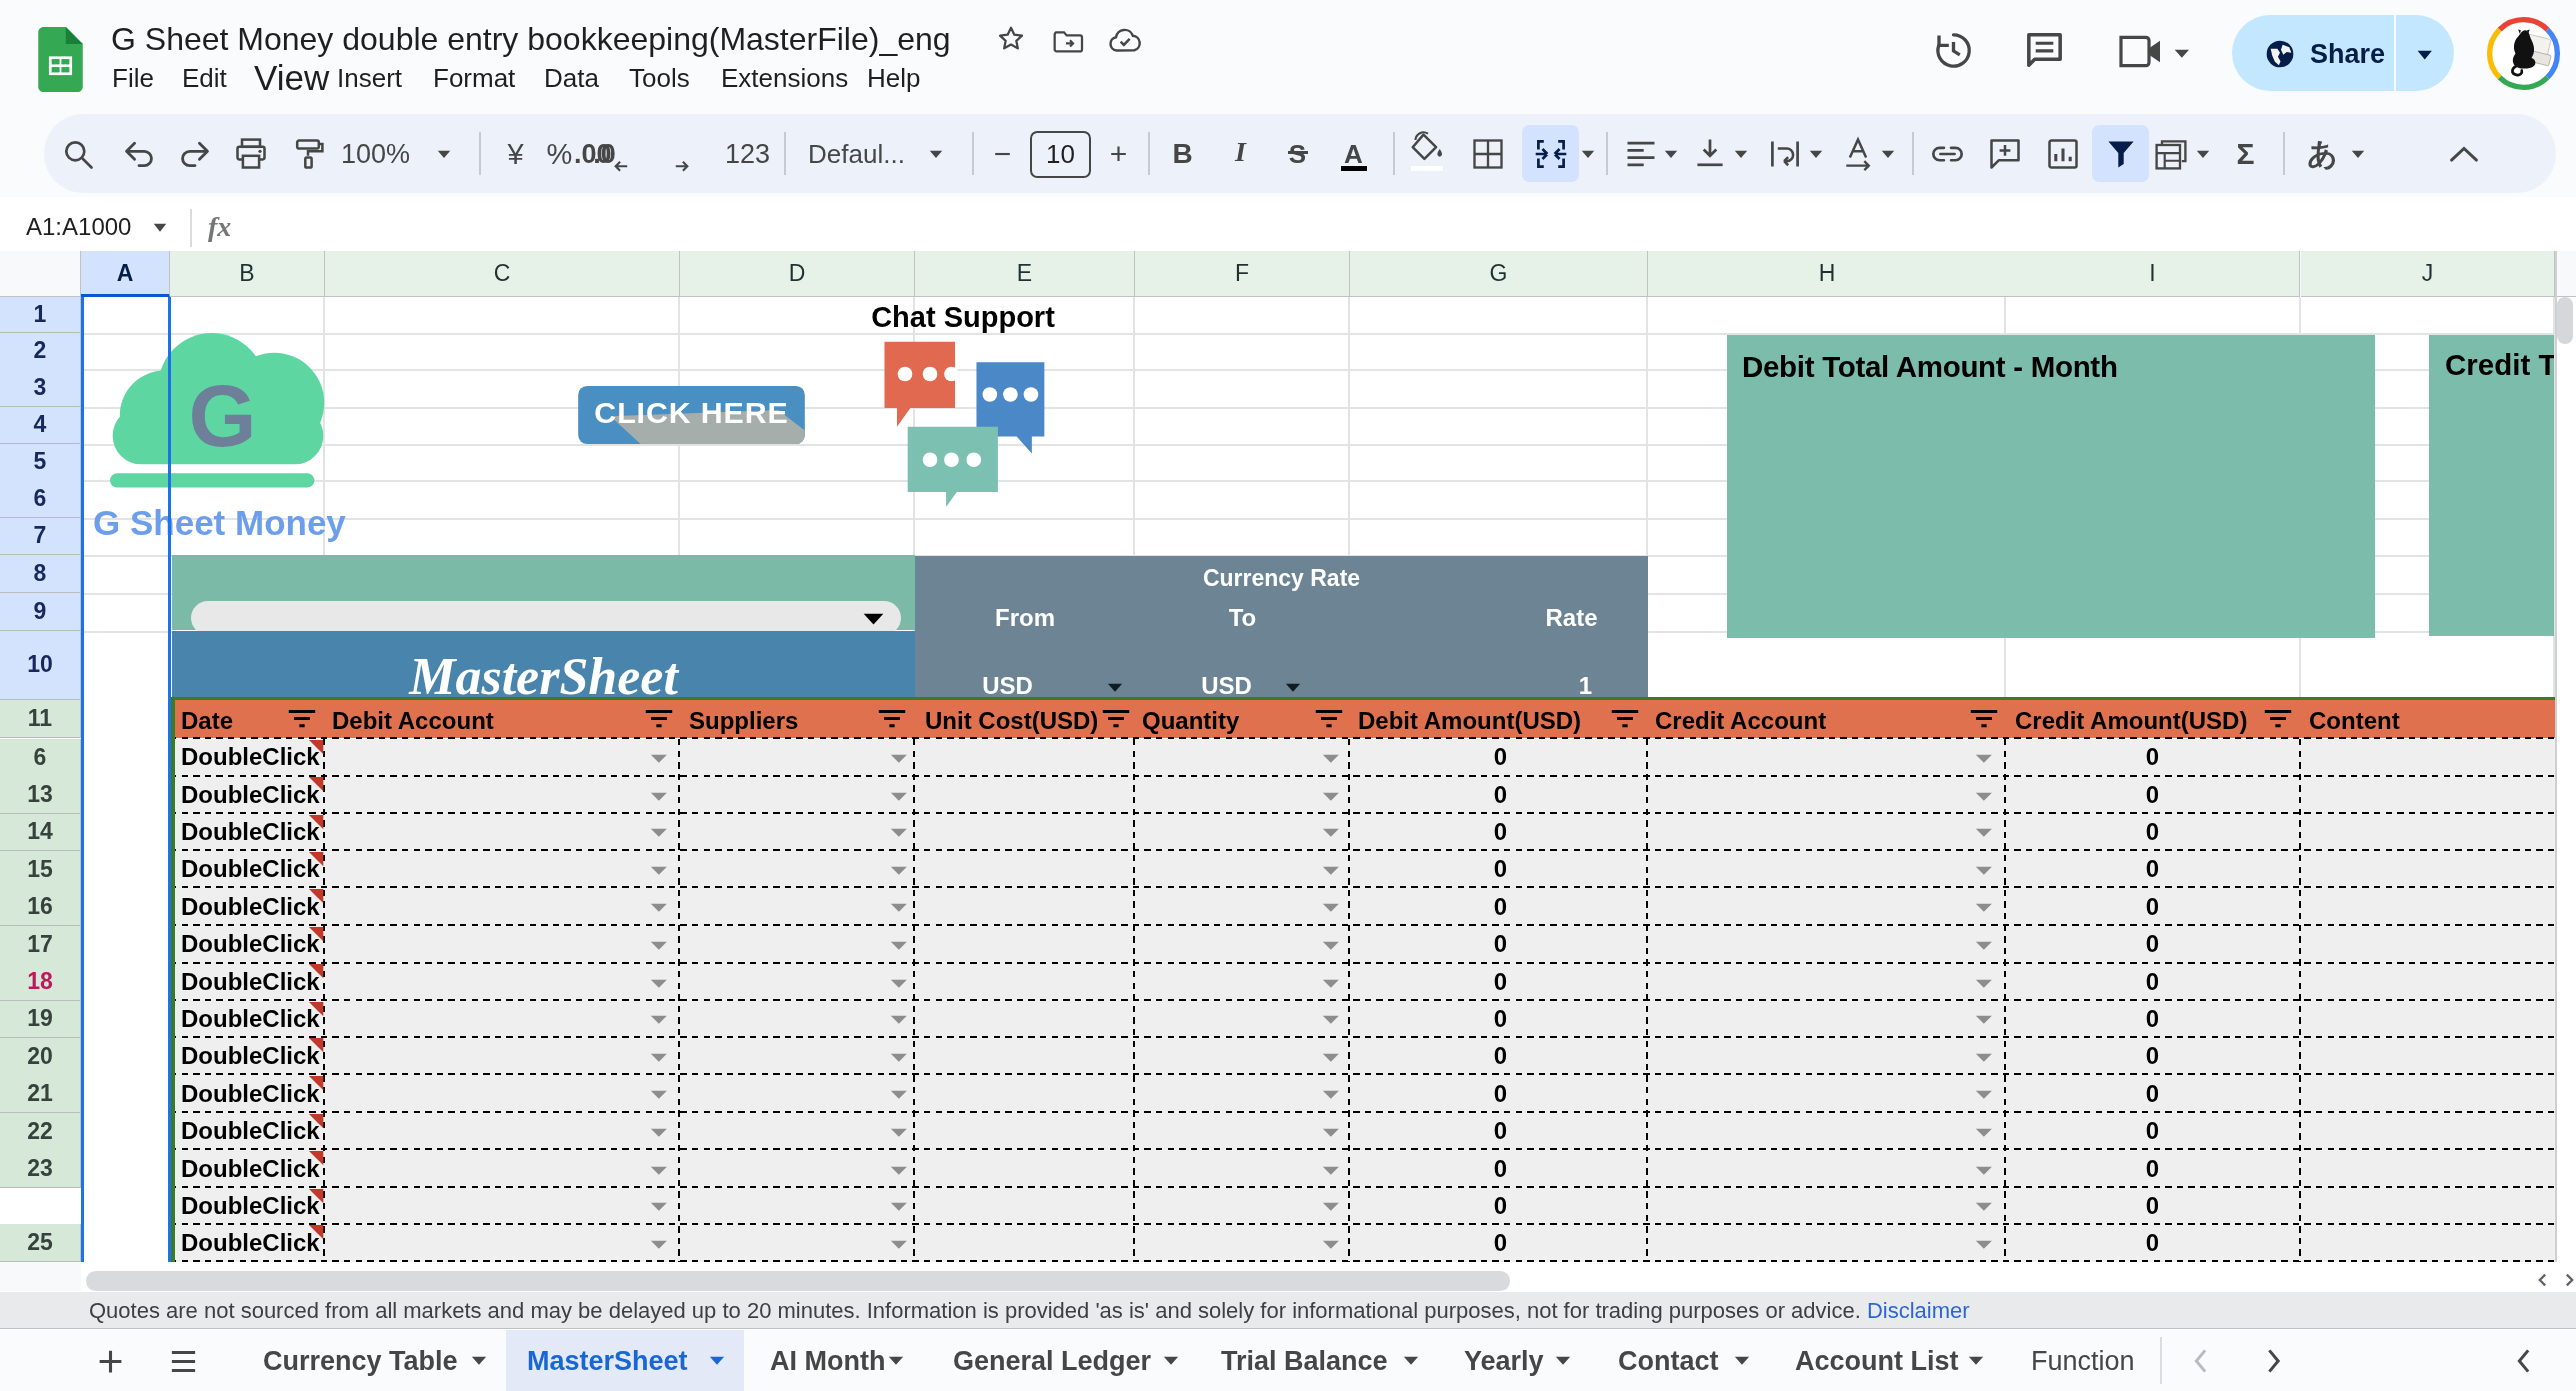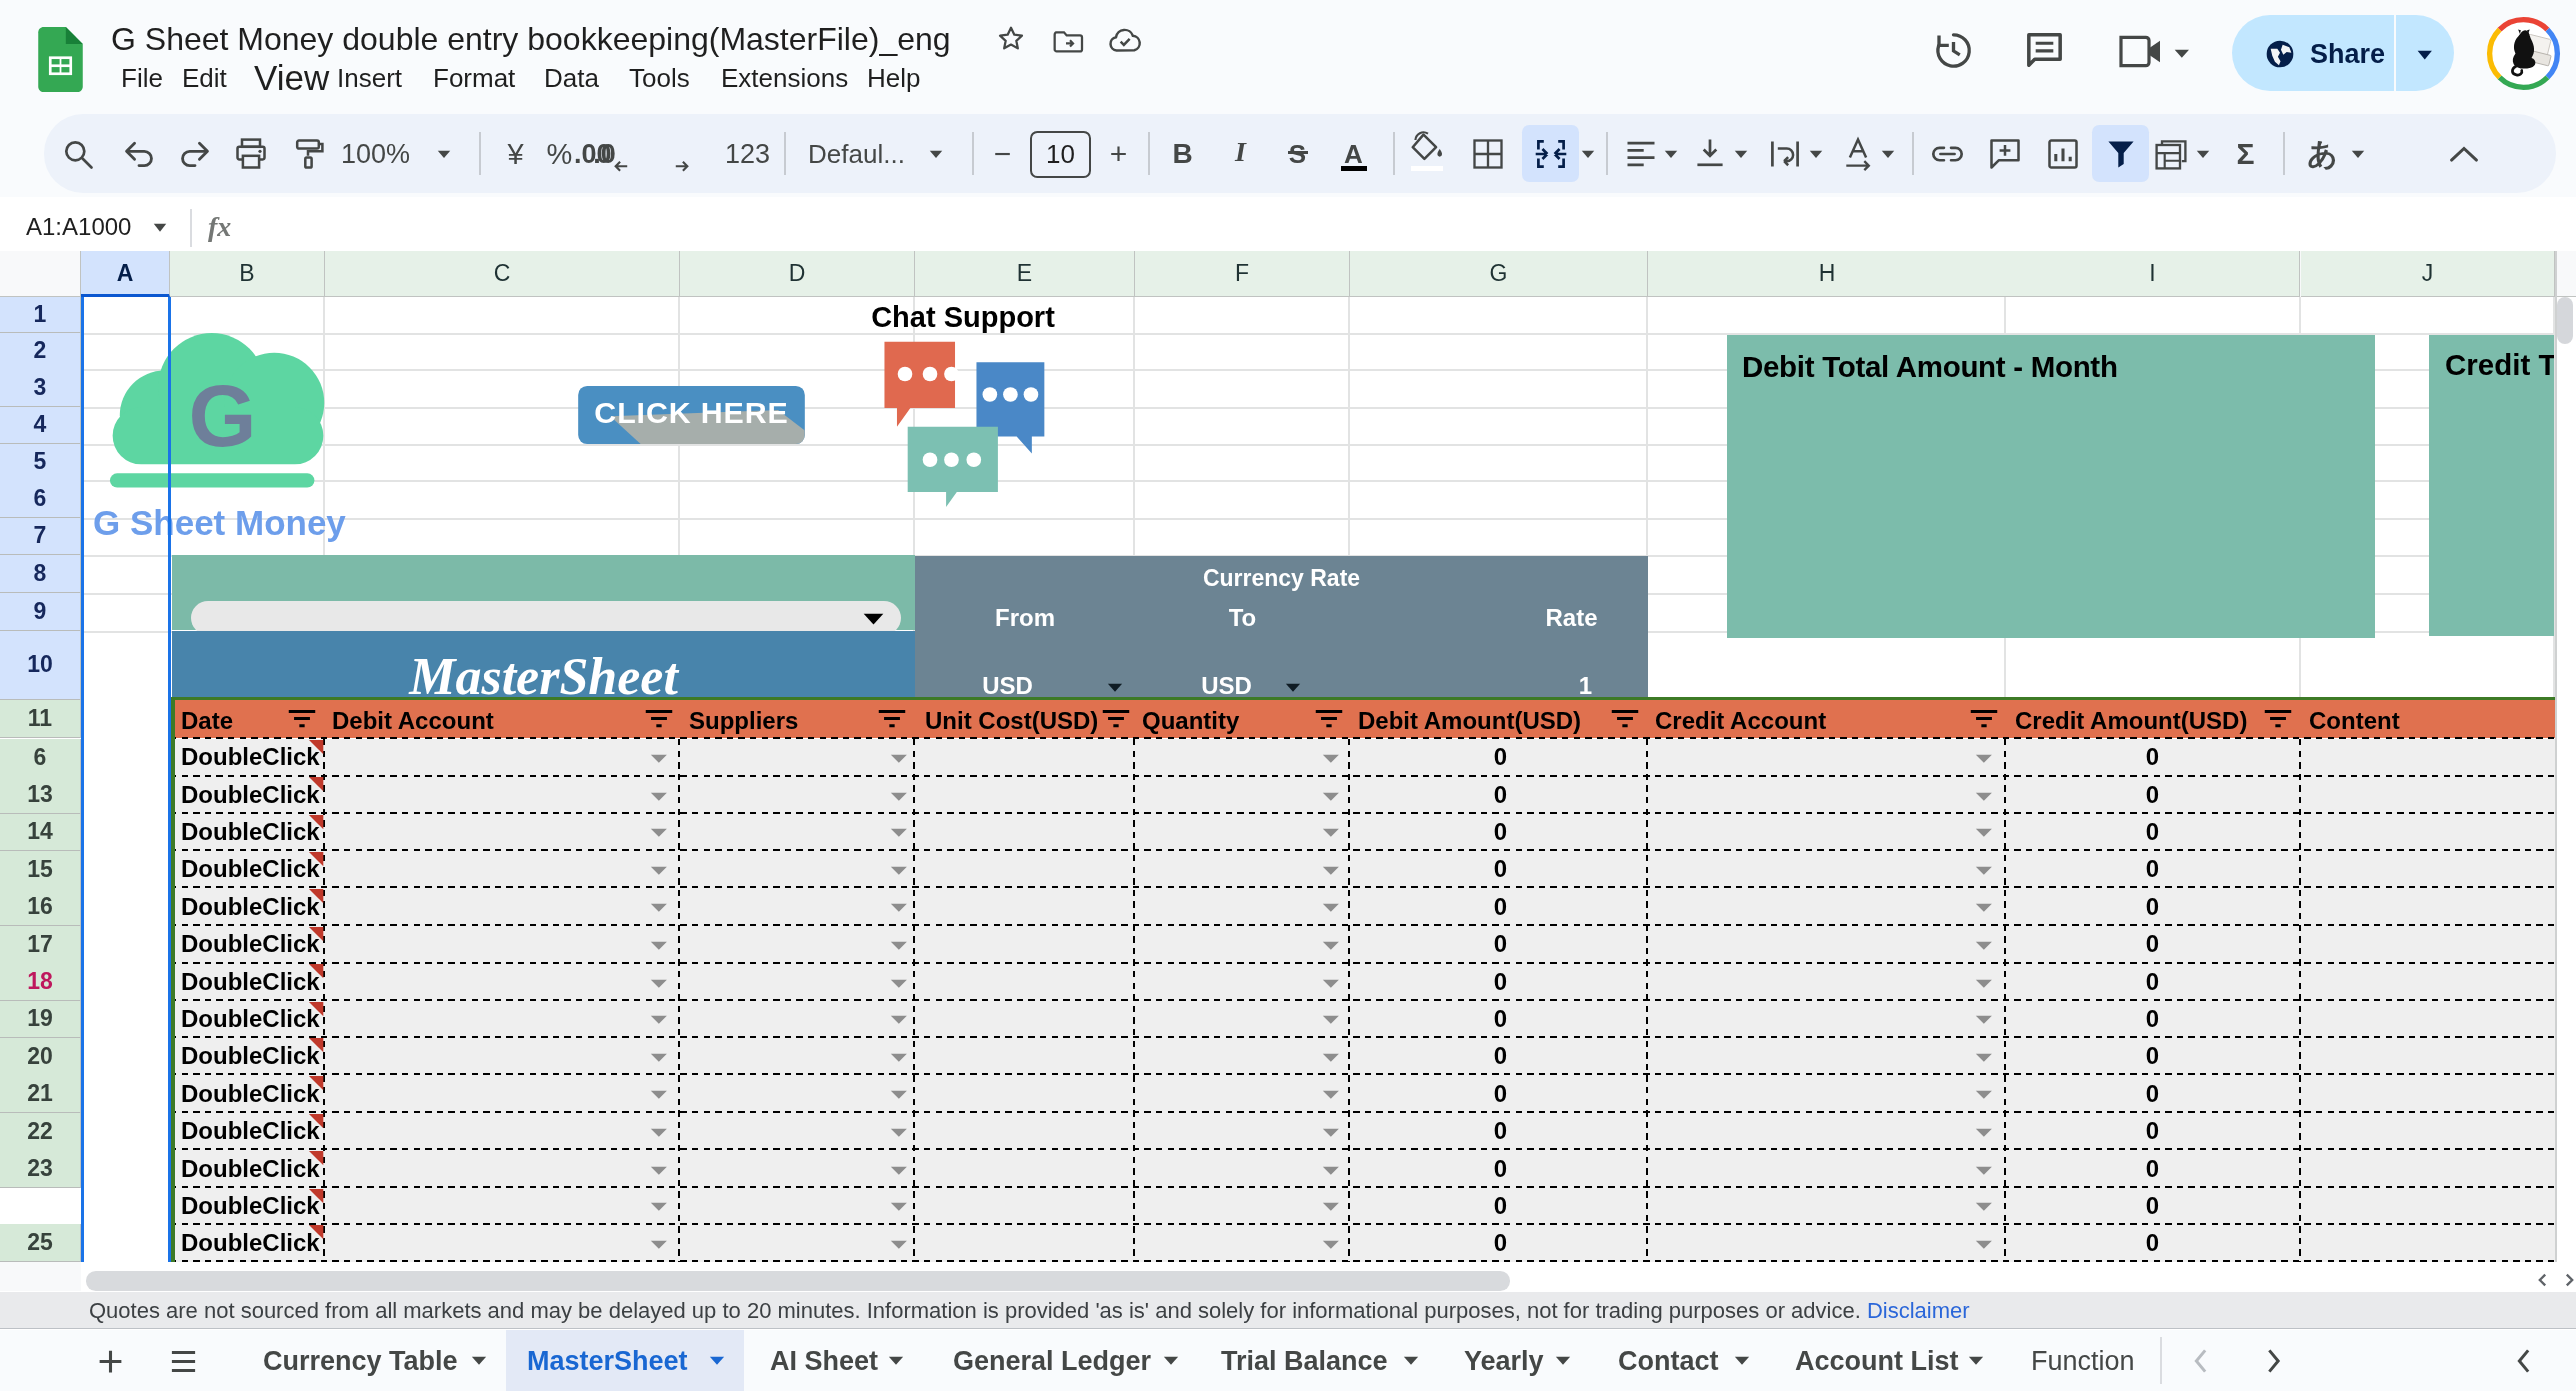--- a/index.html
+++ b/index.html
@@ -64,21 +64,21 @@
 <path d="M14.1 14.1 A38 38 0 0 1 67.9 14.1" fill="none" stroke="#ea4335" stroke-width="6"></path>
 <path d="M67.9 14.1 A38 38 0 0 1 67.9 67.9" fill="none" stroke="#4285f4" stroke-width="6"></path>
 <path d="M67.9 67.9 A38 38 0 0 1 14.1 67.9" fill="none" stroke="#34a853" stroke-width="6"></path>
 <path d="M14.1 67.9 A38 38 0 0 1 14.1 14.1" fill="none" stroke="#fbbc04" stroke-width="6"></path>
 <rect x="44" y="22" width="26" height="20" rx="2" fill="#f4f2ef" stroke="#c9c5bf" stroke-width="1" transform="rotate(14 57 32)"></rect>
 <rect x="46" y="40" width="25" height="12" rx="1" fill="#e8e5e0" stroke="#b5b1aa" stroke-width="1" transform="rotate(14 58 46)"></rect>
 <path d="M38 18 c3-4 7-4 9 0 l2 6 c5 9 5 16 1 22 c6 2 6 9-1 11 c-8 2-16 1-19-4 c-2-4-1-8 2-12 c-3-6-2-14 3-19 Z" fill="#111"></path>
 <path d="M37 19 l-2-5 3 1 Z M46 19 l2-5 -3 1 Z" fill="#111"></path>
 <path d="M33 55 c-6 3-6 9 0 10 c4 1 7-2 6-5" fill="none" stroke="#111" stroke-width="3" stroke-linecap="round"></path>
 </svg>
-<div class="ab" style="left:112px;top:64px;height:28px;line-height:28px;font-size:26px;color:#1f1f1f;margin-left:9px;">File</div>
+<div class="ab" style="left:112px;top:64px;height:28px;line-height:28px;font-size:26px;color:#1f1f1f;">File</div>
 <div class="ab" style="left:182px;top:64px;height:28px;line-height:28px;font-size:26px;color:#1f1f1f;">Edit</div>
 <div class="ab" style="left:254px;top:64px;height:28px;line-height:28px;font-size:35px;color:#1f1f1f;">View</div>
 <div class="ab" style="left:337px;top:64px;height:28px;line-height:28px;font-size:26px;color:#1f1f1f;">Insert</div>
 <div class="ab" style="left:433px;top:64px;height:28px;line-height:28px;font-size:26px;color:#1f1f1f;">Format</div>
 <div class="ab" style="left:544px;top:64px;height:28px;line-height:28px;font-size:26px;color:#1f1f1f;">Data</div>
 <div class="ab" style="left:629px;top:64px;height:28px;line-height:28px;font-size:26px;color:#1f1f1f;">Tools</div>
 <div class="ab" style="left:721px;top:64px;height:28px;line-height:28px;font-size:26px;color:#1f1f1f;">Extensions</div>
 <div class="ab" style="left:867px;top:64px;height:28px;line-height:28px;font-size:26px;color:#1f1f1f;">Help</div>
 <div class="ab" style="left:44px;top:114px;width:2512px;height:79px;background:#edf2fa;border-radius:39px;"></div>
 <svg class="ab" style="left:60px;top:136px" width="36" height="36" viewBox="0 0 40 40">
@@ -680,21 +680,21 @@
     </svg>
 <div class="ab" style="left:506px;top:1330px;width:238px;height:62px;background:#e3e9f6;"></div>
 <div class="ab" style="left:263px;top:1344px;height:34px;line-height:34px;font-size:27px;font-weight:700;color:#444746;">Currency Table</div>
 <svg class="ab" style="left:470px;top:1355px" width="18" height="11.6" viewBox="0 0 20 13">
       <path d="M2 2 h16 l-8 9 Z" fill="#444746"></path>
     </svg>
 <div class="ab" style="left:527px;top:1344px;height:34px;line-height:34px;font-size:27px;font-weight:700;color:#1967d2;">MasterSheet</div>
 <svg class="ab" style="left:708px;top:1355px" width="18" height="11.6" viewBox="0 0 20 13">
       <path d="M2 2 h16 l-8 9 Z" fill="#1967d2"></path>
     </svg>
-<div class="ab" style="left:770px;top:1344px;height:34px;line-height:34px;font-size:27px;font-weight:700;color:#444746;">AI Sheet</div>
+<div class="ab" style="left:770px;top:1344px;height:34px;line-height:34px;font-size:27px;font-weight:700;color:#444746;">AI Month</div>
 <svg class="ab" style="left:887px;top:1355px" width="18" height="11.6" viewBox="0 0 20 13">
       <path d="M2 2 h16 l-8 9 Z" fill="#444746"></path>
     </svg>
 <div class="ab" style="left:953px;top:1344px;height:34px;line-height:34px;font-size:27px;font-weight:700;color:#444746;">General Ledger</div>
 <svg class="ab" style="left:1162px;top:1355px" width="18" height="11.6" viewBox="0 0 20 13">
       <path d="M2 2 h16 l-8 9 Z" fill="#444746"></path>
     </svg>
 <div class="ab" style="left:1221px;top:1344px;height:34px;line-height:34px;font-size:27px;font-weight:700;color:#444746;">Trial Balance</div>
 <svg class="ab" style="left:1402px;top:1355px" width="18" height="11.6" viewBox="0 0 20 13">
       <path d="M2 2 h16 l-8 9 Z" fill="#444746"></path>

